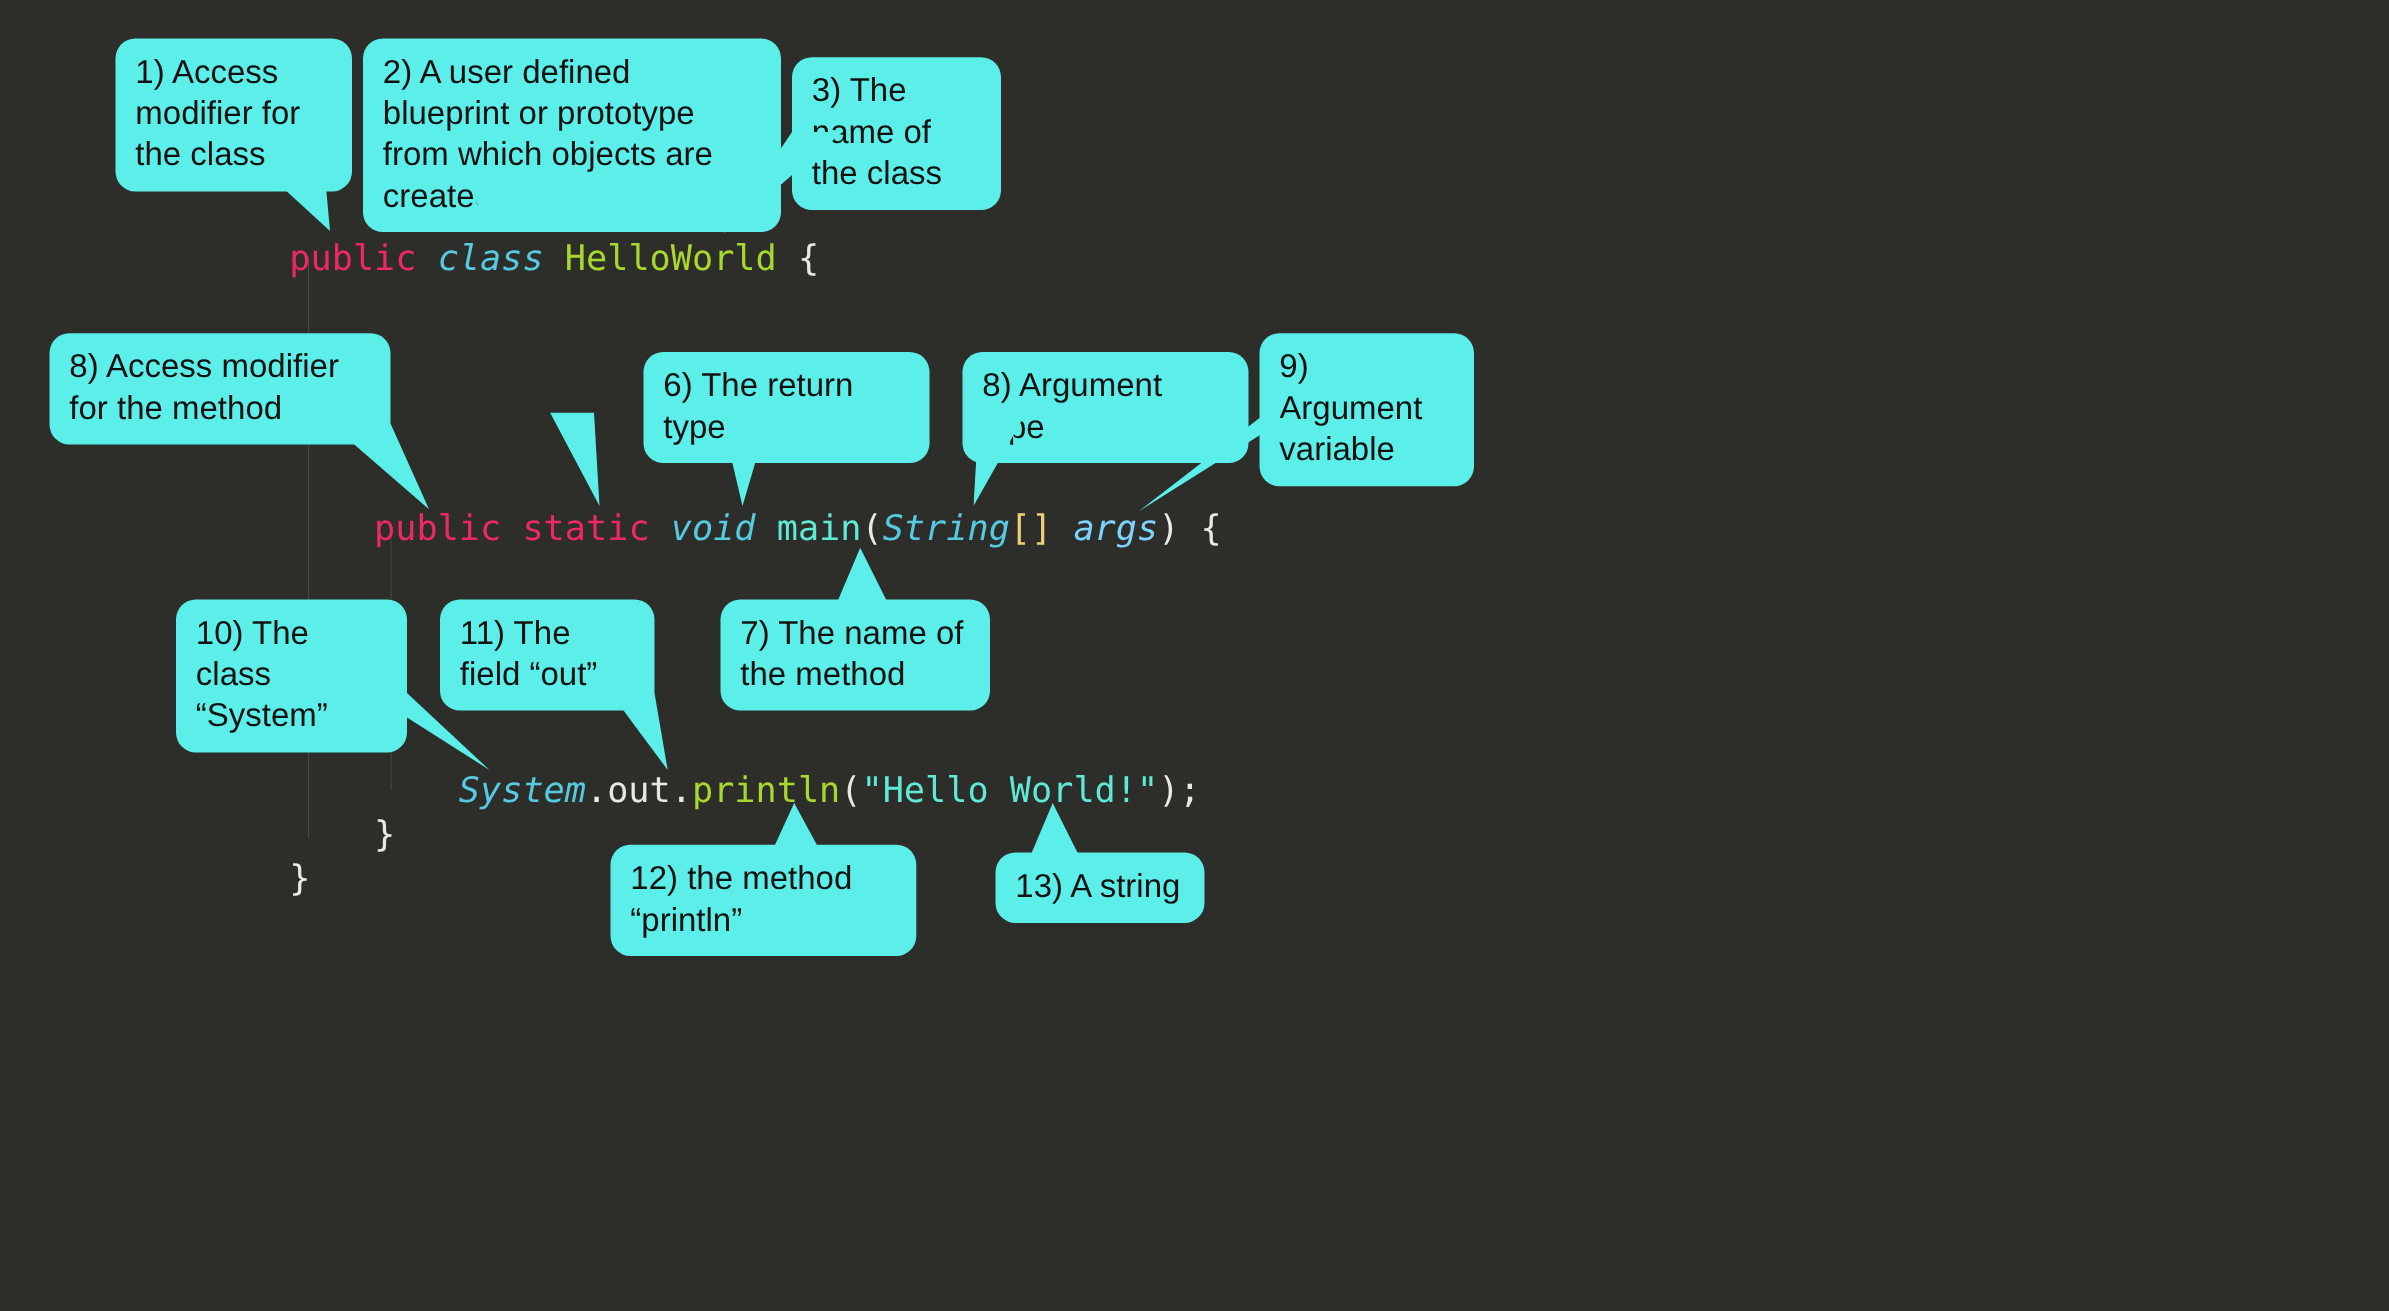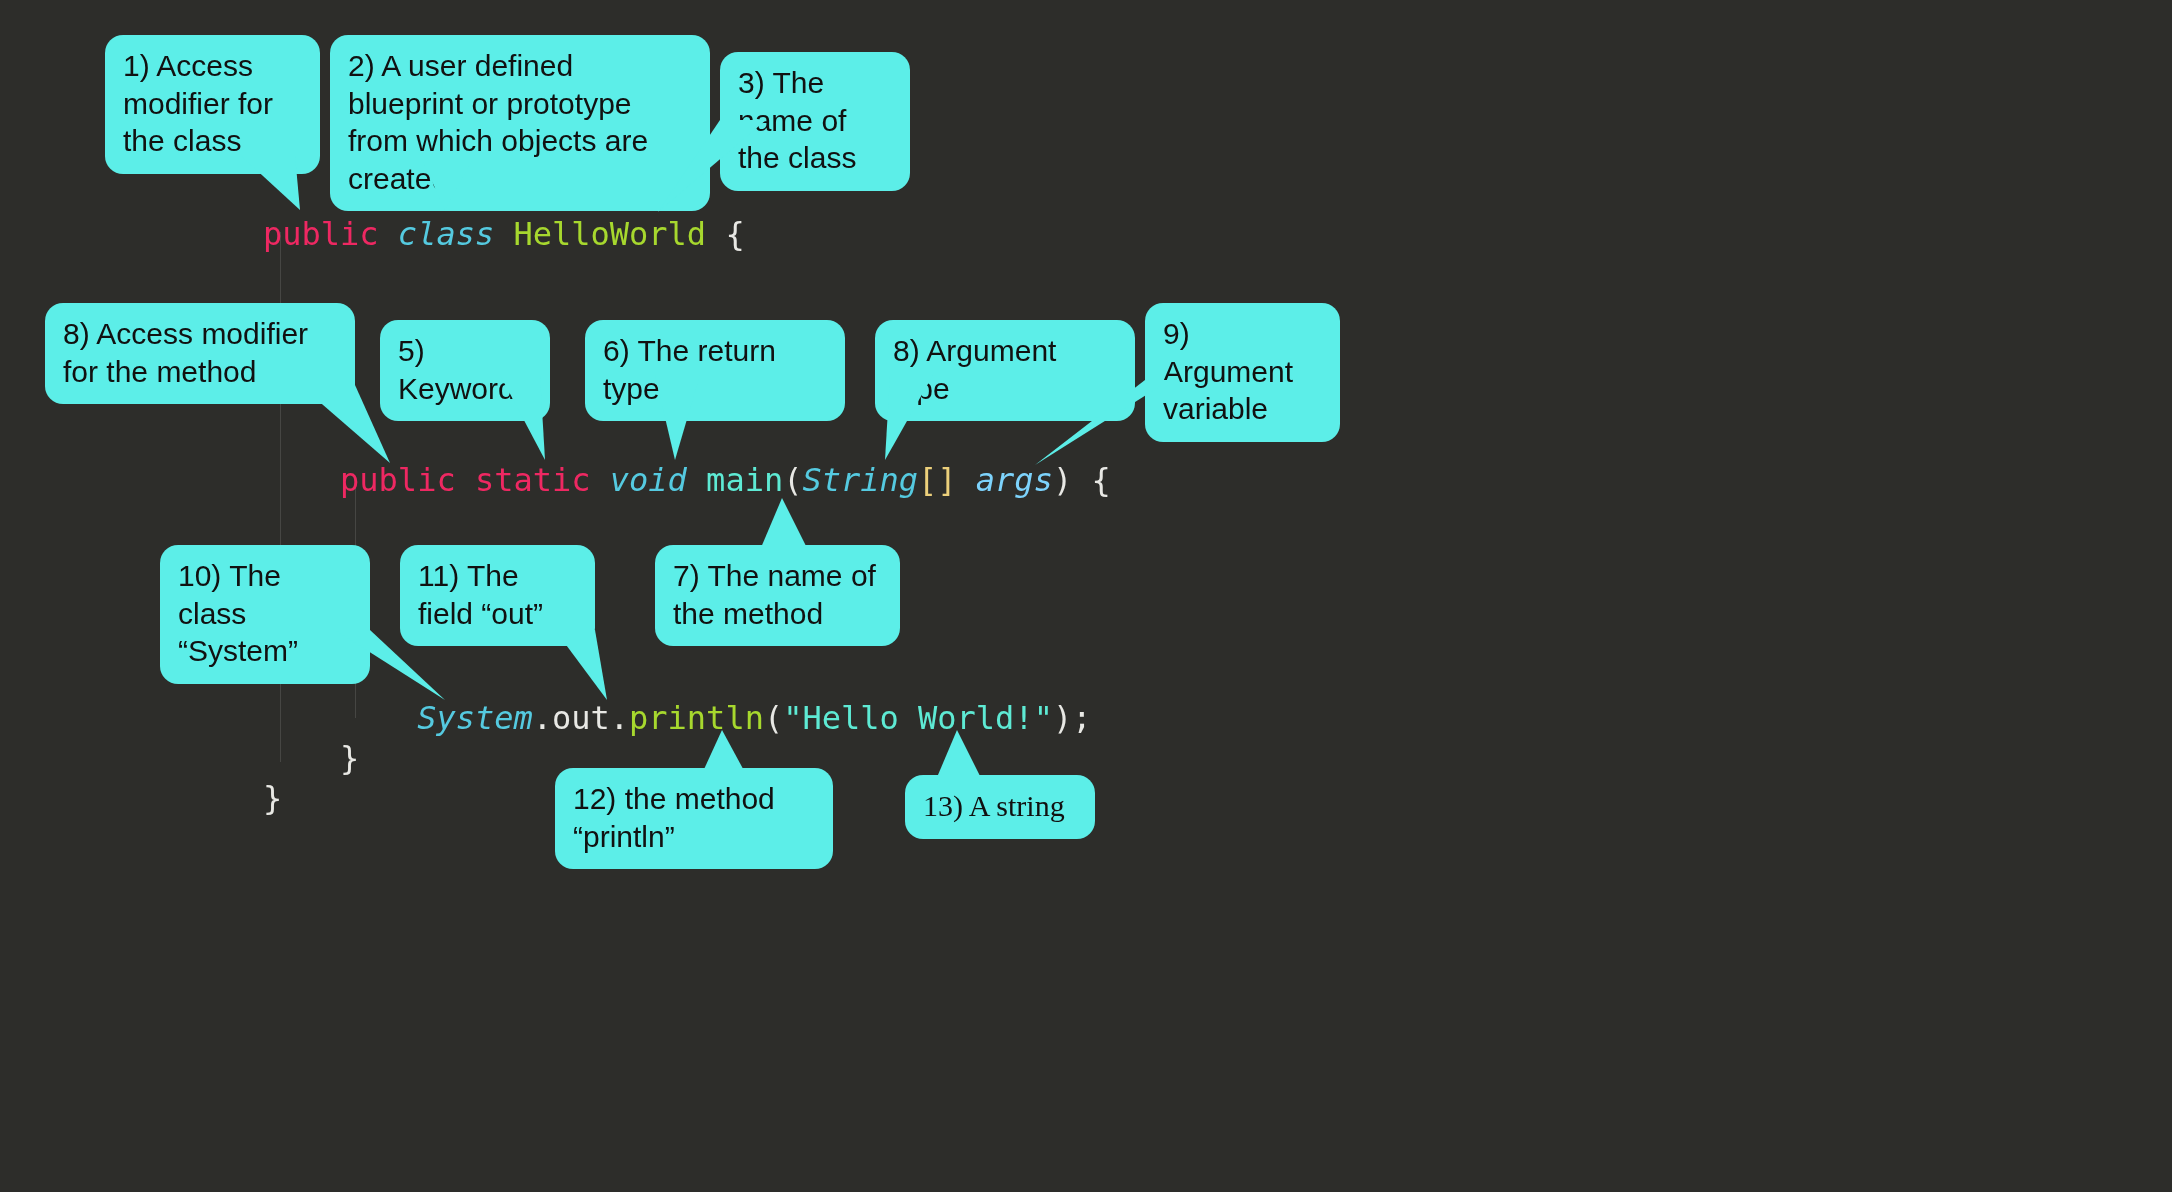--- a/index.html
+++ b/index.html
@@ -73,23 +73,20 @@
 
   <div class="code" style="left:263px;top:214px;"><span class="kw-pink">public</span><span> </span><span class="kw-blue">class</span><span> </span><span class="name-green">HelloWorld</span><span class="punct"> {</span></div>
 
   <div class="bubble" style="left:45px;top:303px;width:310px;">
     <span>8) Access modifier for the method</span>
   </div>
   <svg class="tail" style="left:300px;top:385px;width:100px;height:85px;">
       <polygon points="0,0 55,0 90,78"></polygon>
     </svg>
 
-  <div class="bubble" style="left:380px;top:320px;width:170px;">
-    <span>5) Keyword</span>
-  </div>
   <svg class="tail" style="left:500px;top:375px;width:70px;height:90px;">
       <polygon points="0,0 40,0 45,85"></polygon>
     </svg>
 
   <div class="bubble" style="left:585px;top:320px;width:260px;">
     <span>6) The return type</span>
   </div>
   <svg class="tail" style="left:655px;top:375px;width:70px;height:90px;">
       <polygon points="0,0 45,0 20,85"></polygon>
     </svg>
@@ -138,17 +135,17 @@
   <svg class="tail" style="left:700px;top:730px;width:60px;height:50px;">
       <polygon points="22,0 0,48 48,48"></polygon>
     </svg>
   <div class="bubble" style="left:555px;top:768px;width:278px;">
     <span>12) the method “println”</span>
   </div>
 
   <svg class="tail" style="left:935px;top:730px;width:60px;height:55px;">
       <polygon points="22,0 0,52 48,52"></polygon>
     </svg>
-  <div class="bubble" style="left:905px;top:775px;width:190px;font-family:Liberation Serif, serif;">
+  <div class="bubble" style="left:905px;top:775px;width:190px;">
     <span>13) A string</span>
   </div>
 
 </div>
 
 </body></html>

